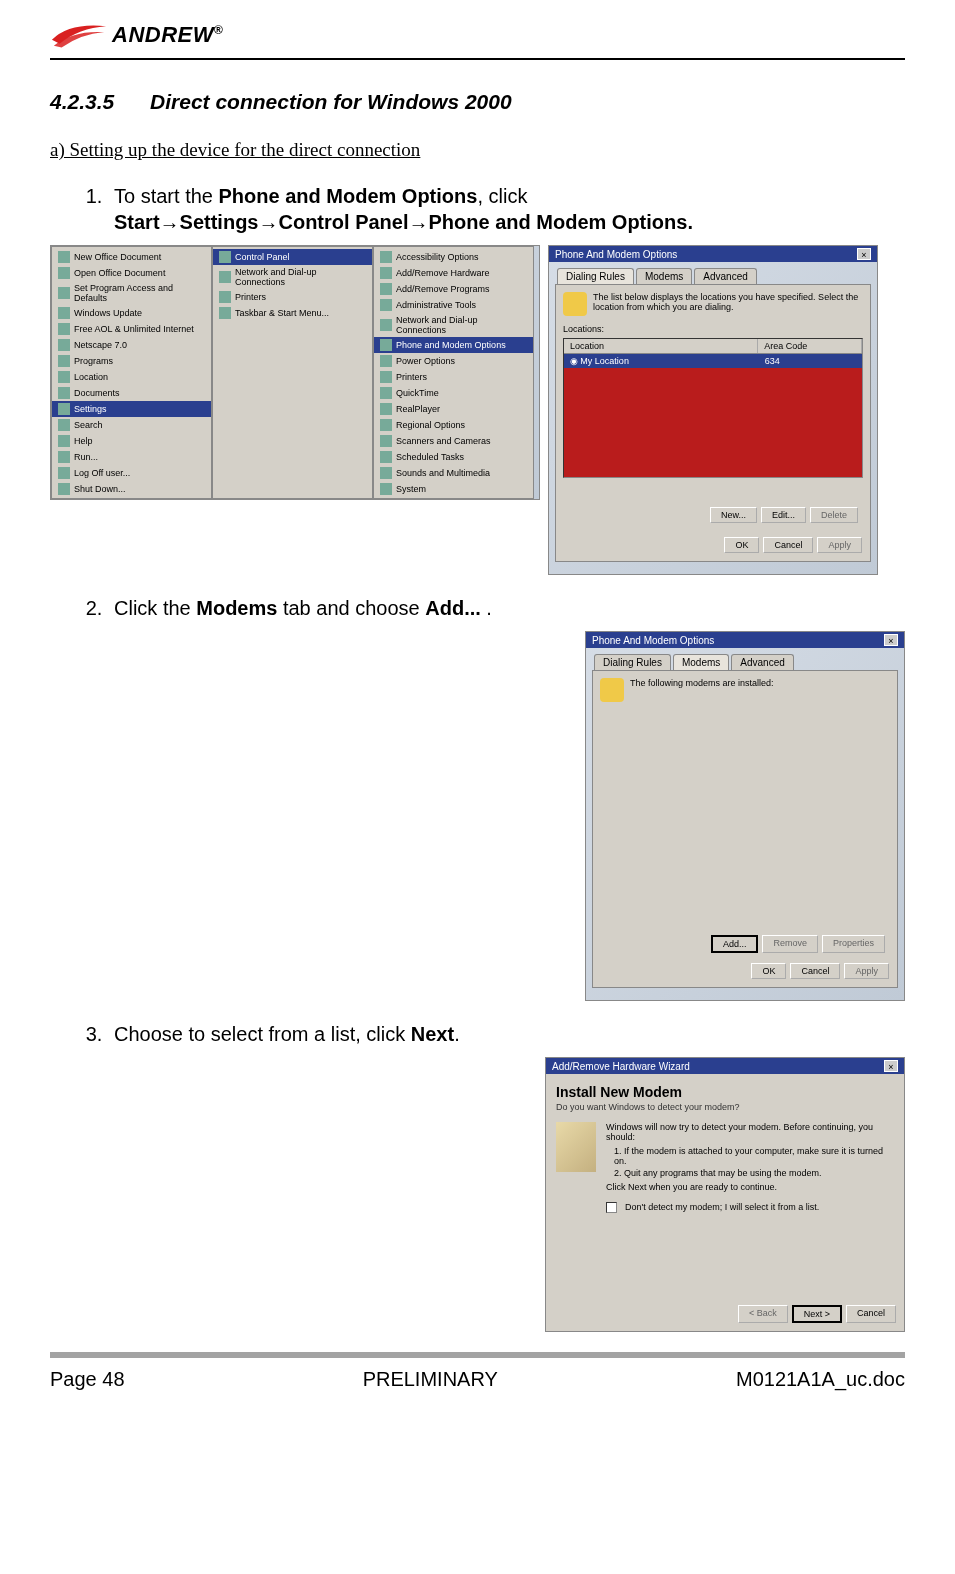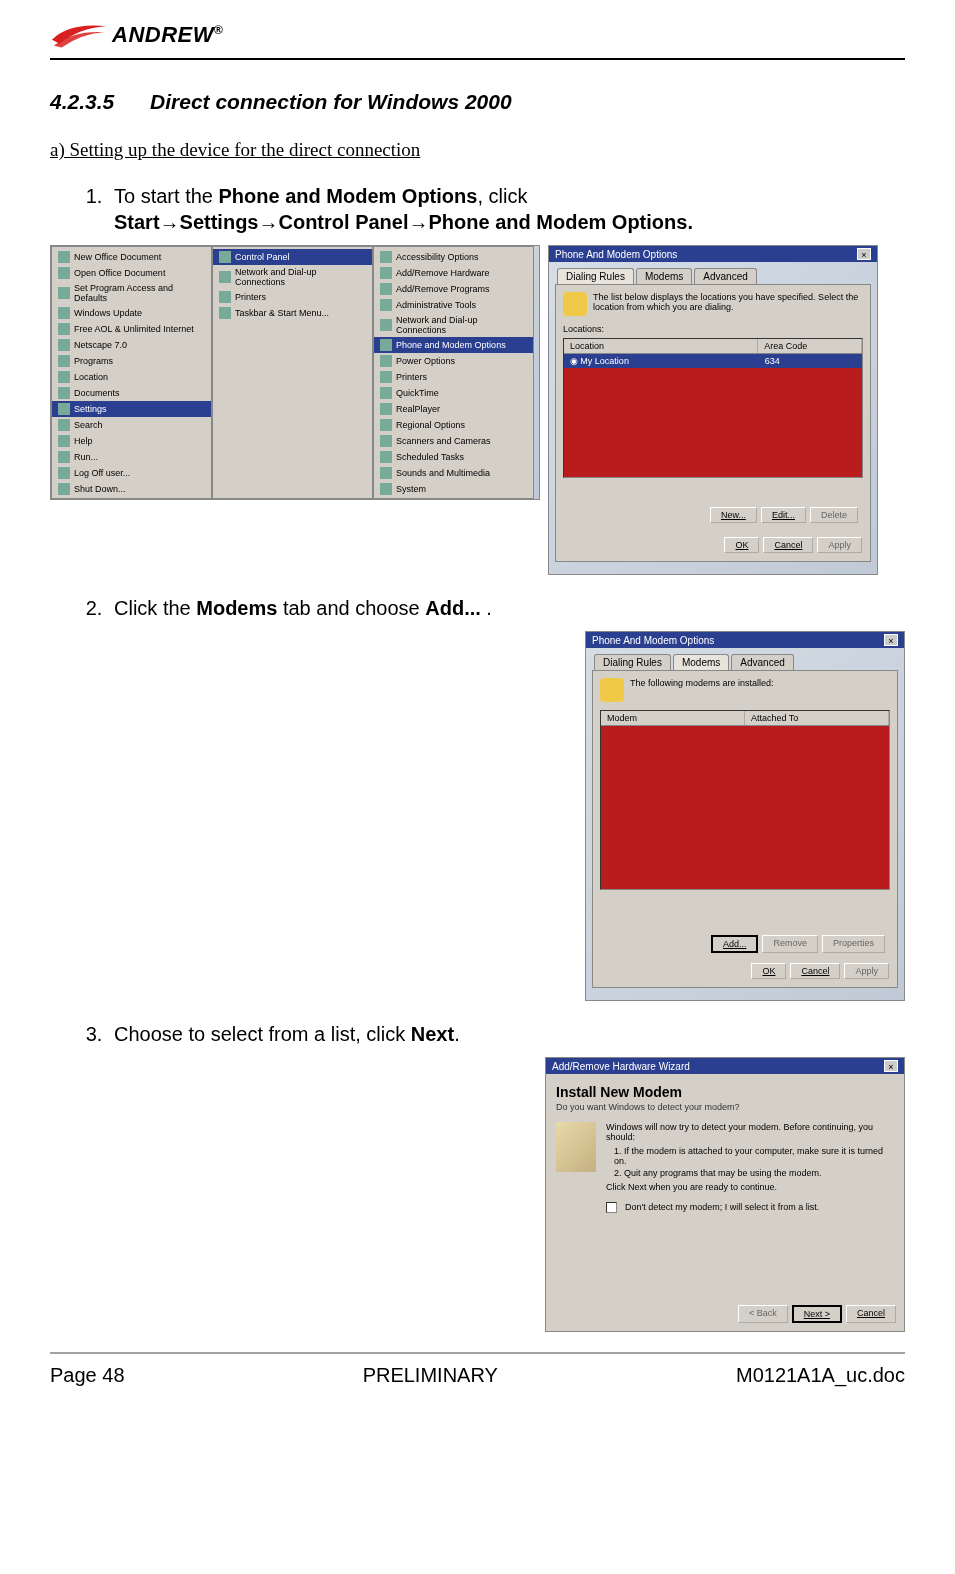--- a/index.html
+++ b/index.html
@@ -208,21 +208,20 @@
     }
     .win-btn {
       background: #d4d0c8;
       border: 1px outset #fff;
       font-size: 9px;
       padding: 2px 10px;
       color: #666;
     }
     .win-btn.dark {
       color: #000;
-      text-decoration: underline;
     }
     
     .menu-columns {
       display: flex;
       height: 100%;
       font-size: 9px;
     }
     .menu-col {
       background: #d4d0c8;
       border: 1px solid #888;
@@ -283,21 +282,21 @@
     .cb {
       width: 11px;
       height: 11px;
       background: #fff;
       border: 1px inset #888;
       flex-shrink: 0;
     }
     .footer {
       display: flex;
       justify-content: space-between;
-      border-top: 2px solid #a3a3a3;
+      border-top: 6px solid #a3a3a3;
       padding-top: 10px;
       font-size: 20px;
       margin-top: 20px;
     }
   </style>
 </head>
 <body>
 
 <div class="header">
   <div class="logo">
@@ -539,26 +538,20 @@
     </div>
     <div class="tab-strip">
       <div class="tab">Dialing Rules</div>
       <div class="tab active">Modems</div>
       <div class="tab">Advanced</div>
     </div>
     <div class="dialog-body">
       <div class="info-row">
         <div class="info-icon"></div>
         <div>The following modems are installed:</div>
-      </div>
-      <div class="listbox" style="height:180px">
-        <div class="list-header">
-          <div class="col" style="flex:1">Modem</div>
-          <div class="col" style="flex:1">Attached To</div>
-        </div>
       </div>
       <div class="btn-row mid" style="bottom:34px">
         <div class="win-btn dark" style="border:2px solid #000">Add...</div>
         <div class="win-btn">Remove</div>
         <div class="win-btn">Properties</div>
       </div>
       <div class="btn-row">
         <div class="win-btn dark">OK</div>
         <div class="win-btn dark">Cancel</div>
         <div class="win-btn">Apply</div>

